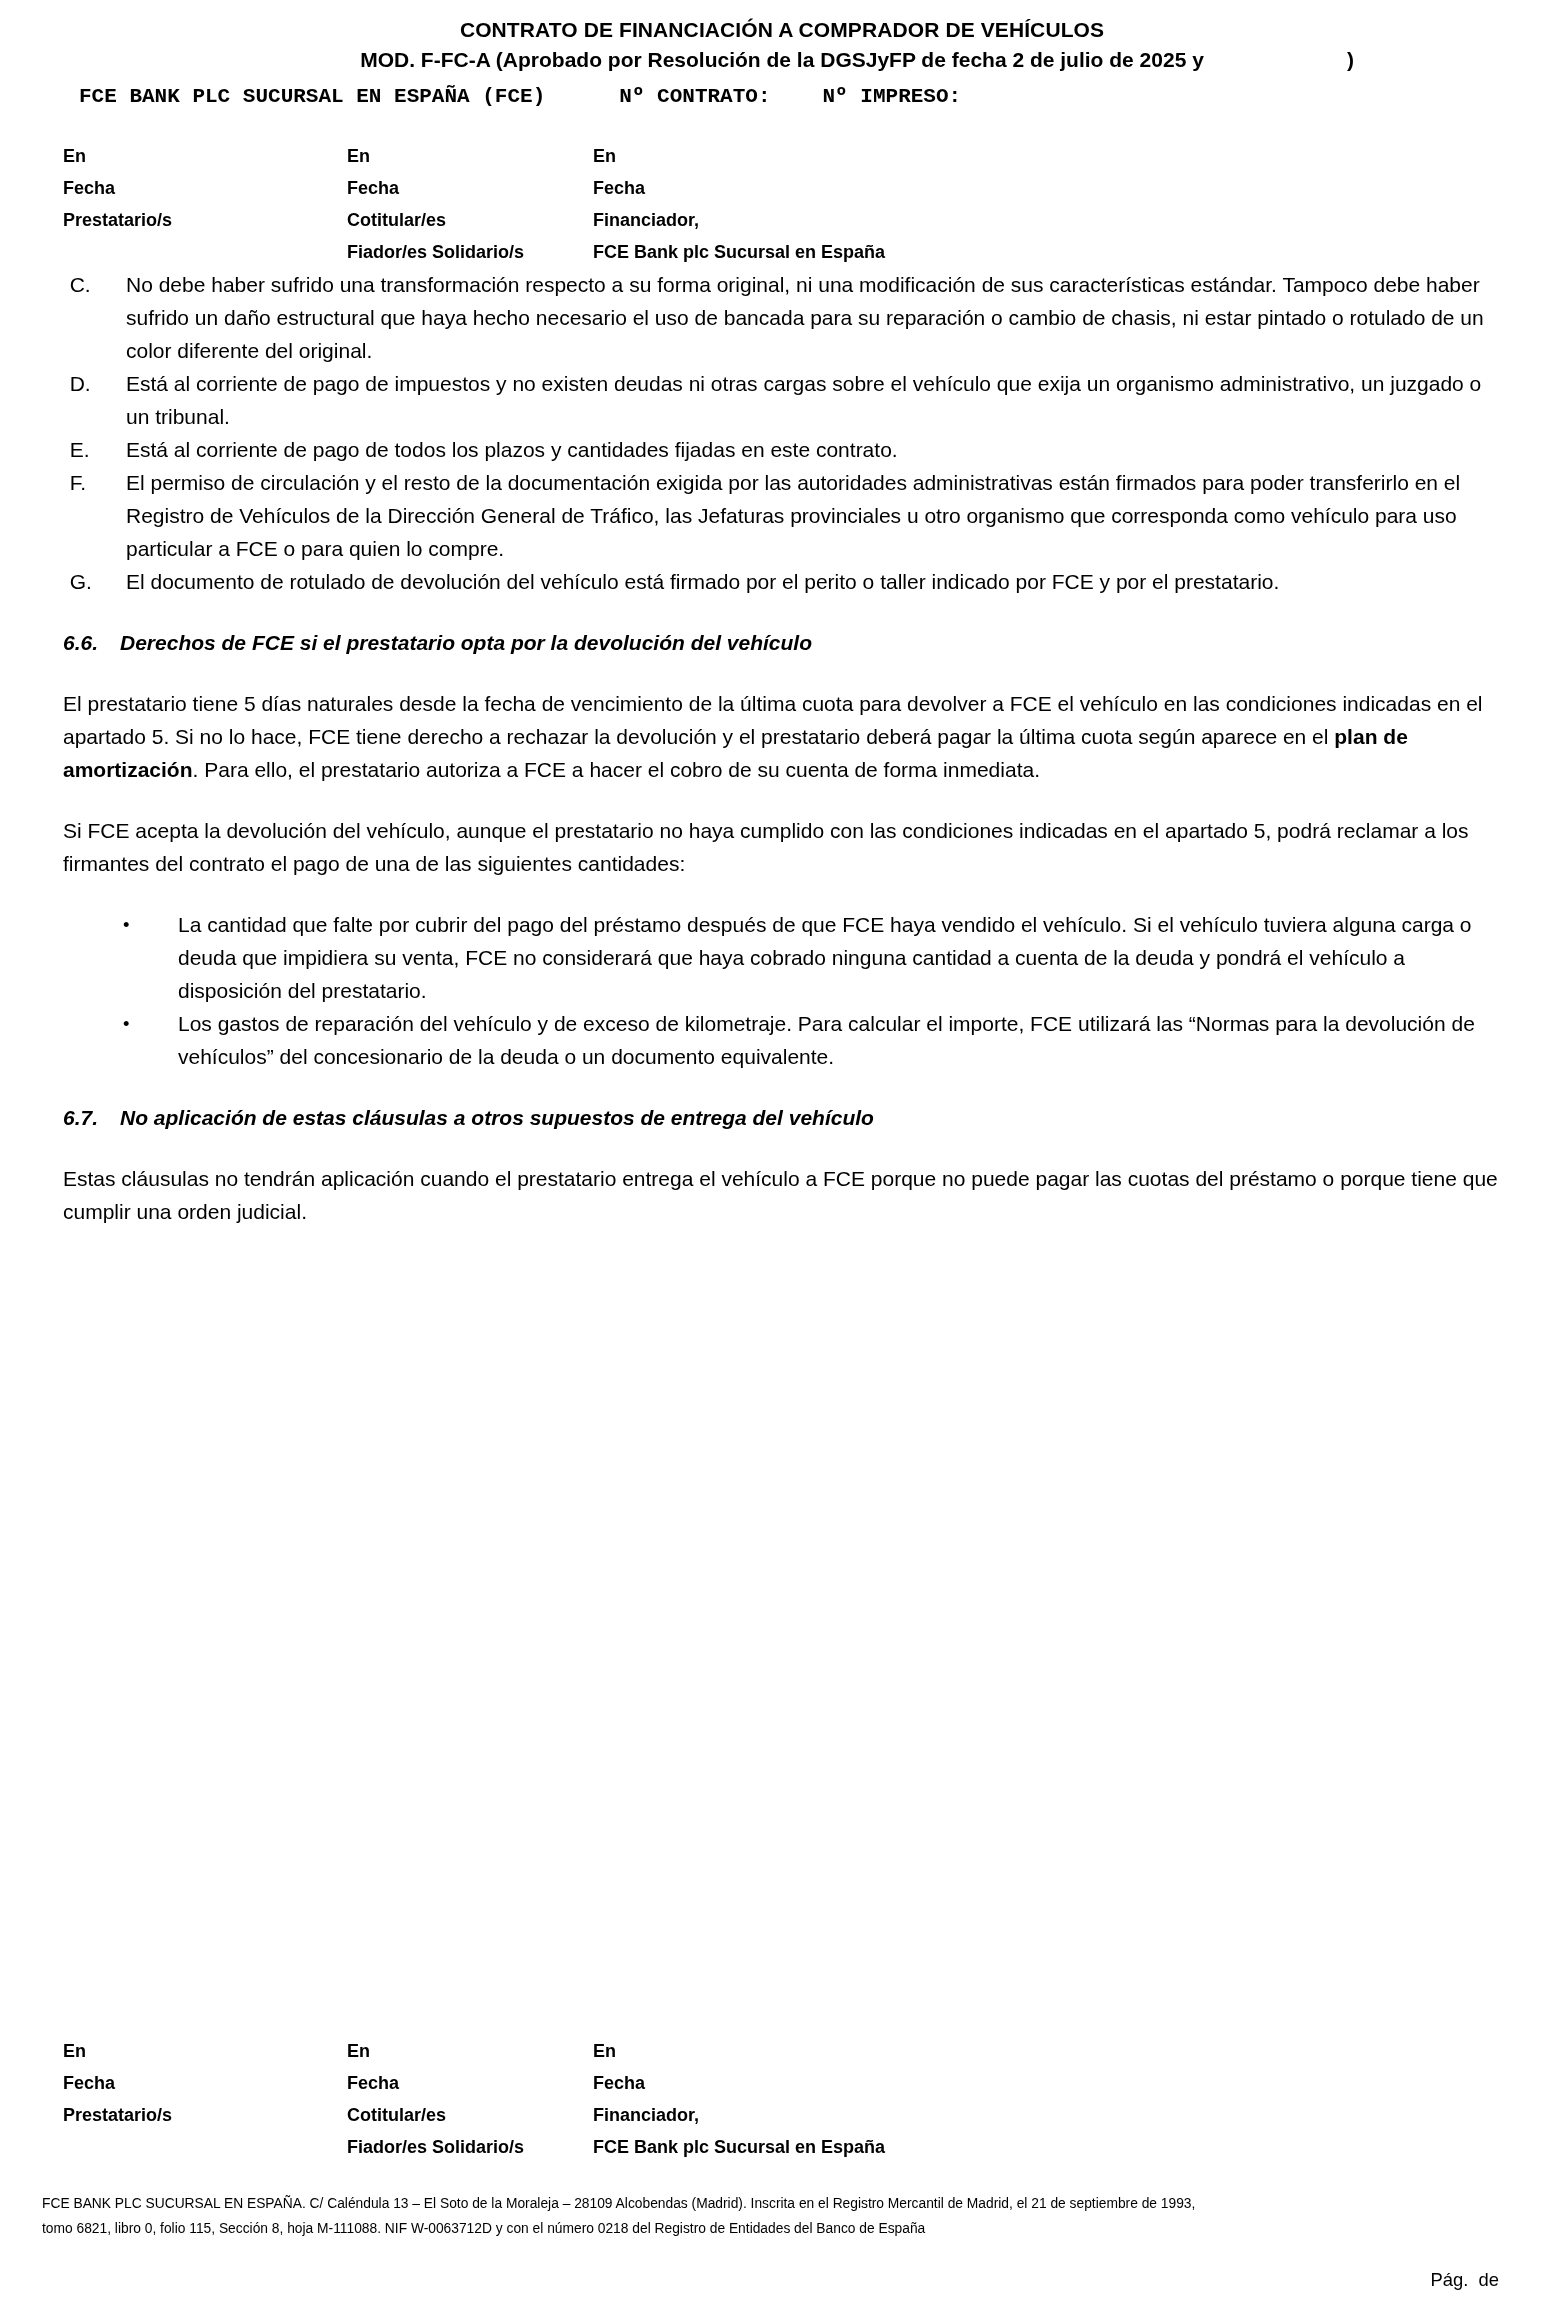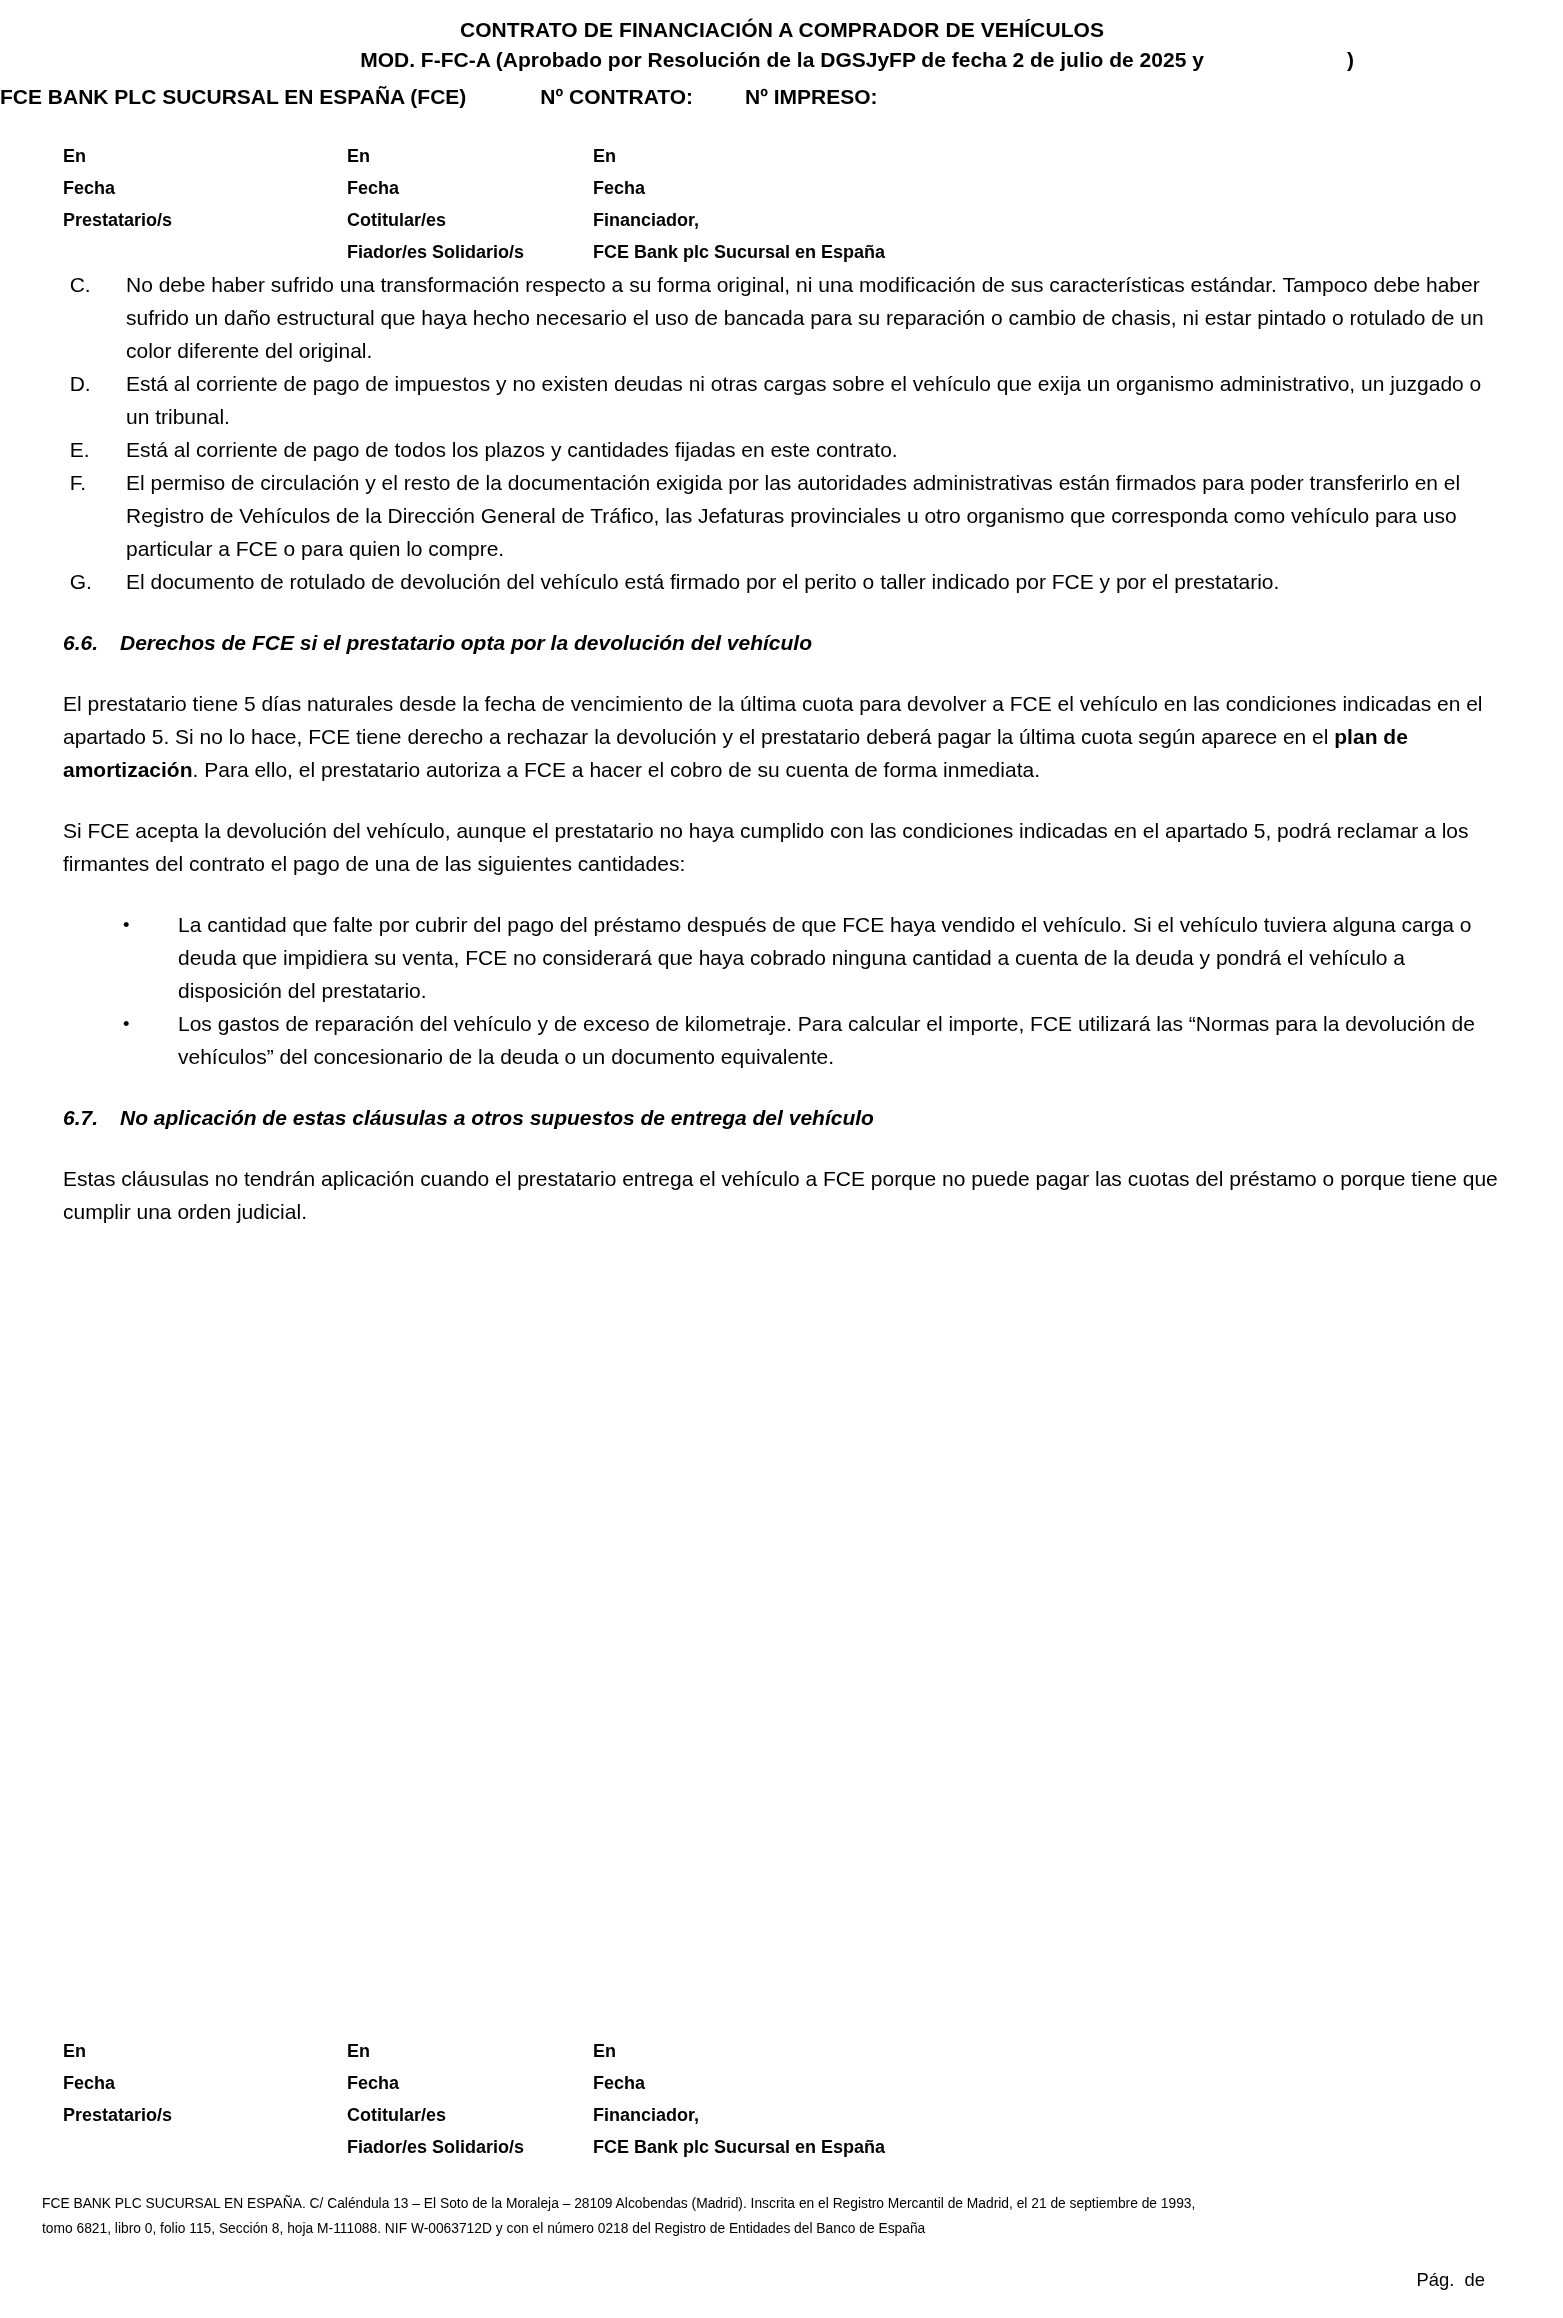--- a/index.html
+++ b/index.html
@@ -47,22 +47,24 @@
     position: absolute;
     right: 210px;
     top: 0;
     font-weight: bold;
   }
   .header-line3 {
     font-weight: bold;
     font-size: 21px;
     line-height: 30px;
     margin-top: 6.7px;
+    padding-left: 79px;
     text-align: left;
     white-space: pre;
+    font-family: Liberation Mono, monospace;
   }
   .header-line3 .gap-a { display: inline-block; width: 74px; }
   .header-line3 .gap-b { display: inline-block; width: 52px; }
 
   
   .sig-block {
     display: flex;
     padding-left: 63px;
     font-size: 18px;
     line-height: 32px;
@@ -150,21 +152,21 @@
     width: 100%;
     padding-left: 32px;
     padding-right: 32px;
     box-sizing: border-box;
     font-size: 13.8px;
     line-height: 25px;
   }
   .legal-footer div { white-space: nowrap; }
   .page-number {
     position: absolute;
-    right: 79px;
+    right: 65px;
     top: 2269px;
     font-size: 18.4px;
     white-space: pre;
   }
 </style>
 </head>
 <body>
 
 <div class="page">
 

